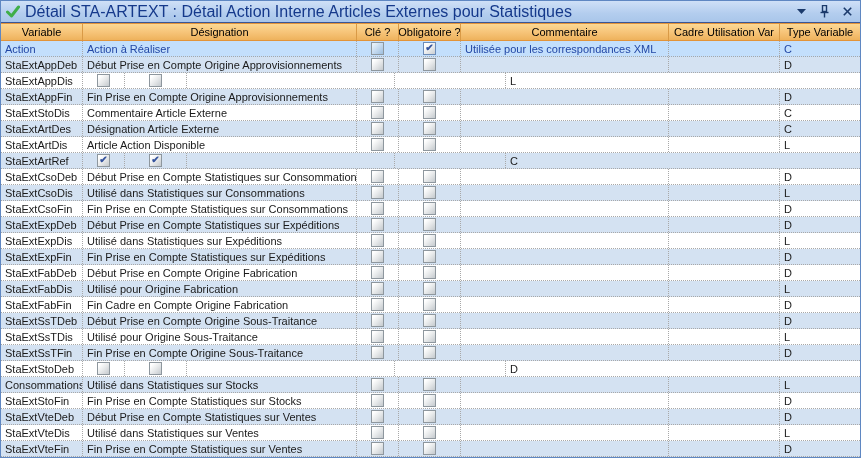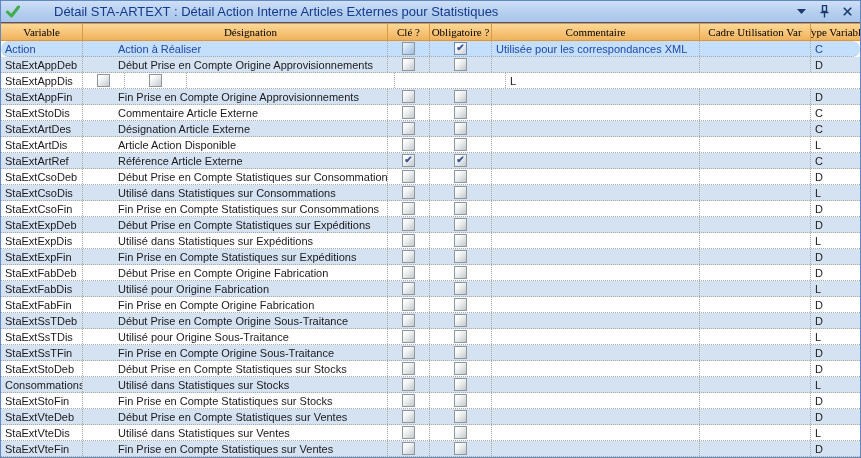--- a/index.html
+++ b/index.html
@@ -16,57 +16,57 @@
   
   .titlebar{
     height:21px;flex:0 0 21px;
     background:linear-gradient(#cfe0f7,#b3cdee 60%,#a9c6ea);
     border-bottom:1px solid #3a5795;
     display:flex;align-items:center;
     padding:0 6px 0 5px;
   }
   .titlebar .status-ico{flex:0 0 auto;margin-right:5px;display:flex;align-items:center;}
   .title-text{
-    color:#15398b;font-size:13px;white-space:nowrap;flex:1 1 auto;
-    overflow:hidden;text-overflow:ellipsis;margin-left:29px;
+    color:#15398b;font-size:16px;white-space:nowrap;flex:1 1 auto;
+    overflow:hidden;text-overflow:ellipsis;
   }
   .title-btns{display:flex;align-items:center;gap:9px;flex:0 0 auto;}
   .tbtn{display:flex;align-items:center;justify-content:center;width:14px;height:14px;cursor:default;}
   
   .grid{flex:1 1 auto;display:flex;flex-direction:column;background:#fff;}
   .grid-header{
     flex:0 0 18px;height:18px;display:flex;
     background:linear-gradient(#fcd994,#f6c377 55%,#eeb25c);
     border-top:1px solid #e2943a;border-bottom:1px solid #e2943a;
     box-sizing:border-box;
   }
   .hcell{
     display:flex;align-items:center;justify-content:center;
     color:#000;border-right:1px solid #d99a46;
-    box-sizing:border-box;white-space:nowrap;overflow:hidden;font-family:Liberation Serif, serif;
+    box-sizing:border-box;white-space:nowrap;overflow:hidden;
   }
   .hcell:last-child{border-right:none;}
   .grid-body{flex:1 1 auto;}
   .row{
     display:flex;height:16px;box-sizing:border-box;
     border-bottom:1px dotted #a8a8a8;background:#fff;
   }
   .row.alt{background:#d4e2f2;}
-  .row.selected{background:#c3dffc;color:#2247a5;border-radius:8px;}
+  .row.selected{background:#c3dffc;color:#2247a5;}
   .cell{
     display:flex;align-items:center;
     border-right:1px dotted #a8a8a8;
     box-sizing:border-box;white-space:nowrap;overflow:hidden;
     padding:0 2px 0 4px;
   }
   .cell:last-child{border-right:none;}
   .c-center{justify-content:center;padding:0;}
   
   .col-variable{width:82px;flex:0 0 82px;}
-  .col-designation{width:274px;flex:0 0 274px;margin-left:31px;}
+  .col-designation{width:274px;flex:0 0 274px;}
   .col-cle{width:42px;flex:0 0 42px;}
   .col-obligatoire{width:62px;flex:0 0 62px;}
   .col-commentaire{width:208px;flex:0 0 208px;}
   .col-cadre{width:111px;flex:0 0 111px;}
   .col-type{flex:1 1 auto;}
   
   .checkbox{
     width:13px;height:13px;box-sizing:border-box;
     border:1px solid #8e979e;
     background:linear-gradient(135deg,#ffffff 15%,#e9ebec 50%,#c4c9cd);
@@ -211,21 +211,20 @@
     </div>
     <div class="cell col-obligatoire c-center">
       <span class="checkbox"></span>
     </div>
     <div class="cell col-commentaire"></div>
     <div class="cell col-cadre"></div>
     <div class="cell col-type">L</div>
   </div>
         <div class="row alt">
     <div class="cell col-variable">StaExtArtRef</div>
-    <div class="cell col-designation">Référence Article Externe</div>
     <div class="cell col-cle c-center">
       <span class="checkbox checked"></span>
     </div>
     <div class="cell col-obligatoire c-center">
       <span class="checkbox checked"></span>
     </div>
     <div class="cell col-commentaire"></div>
     <div class="cell col-cadre"></div>
     <div class="cell col-type">C</div>
   </div>
@@ -328,21 +327,21 @@
     </div>
     <div class="cell col-obligatoire c-center">
       <span class="checkbox"></span>
     </div>
     <div class="cell col-commentaire"></div>
     <div class="cell col-cadre"></div>
     <div class="cell col-type">L</div>
   </div>
         <div class="row">
     <div class="cell col-variable">StaExtFabFin</div>
-    <div class="cell col-designation">Fin Prise en Compte Origine Fabrication</div>
+    <div class="cell col-designation">Fin Cadre en Compte Origine Fabrication</div>
     <div class="cell col-cle c-center">
       <span class="checkbox"></span>
     </div>
     <div class="cell col-obligatoire c-center">
       <span class="checkbox"></span>
     </div>
     <div class="cell col-commentaire"></div>
     <div class="cell col-cadre"></div>
     <div class="cell col-type">D</div>
   </div>
@@ -380,21 +379,20 @@
     </div>
     <div class="cell col-obligatoire c-center">
       <span class="checkbox"></span>
     </div>
     <div class="cell col-commentaire"></div>
     <div class="cell col-cadre"></div>
     <div class="cell col-type">D</div>
   </div>
         <div class="row">
     <div class="cell col-variable">StaExtStoDeb</div>
-    <div class="cell col-designation">Début Prise en Compte Statistiques sur Stocks</div>
     <div class="cell col-cle c-center">
       <span class="checkbox"></span>
     </div>
     <div class="cell col-obligatoire c-center">
       <span class="checkbox"></span>
     </div>
     <div class="cell col-commentaire"></div>
     <div class="cell col-cadre"></div>
     <div class="cell col-type">D</div>
   </div>

